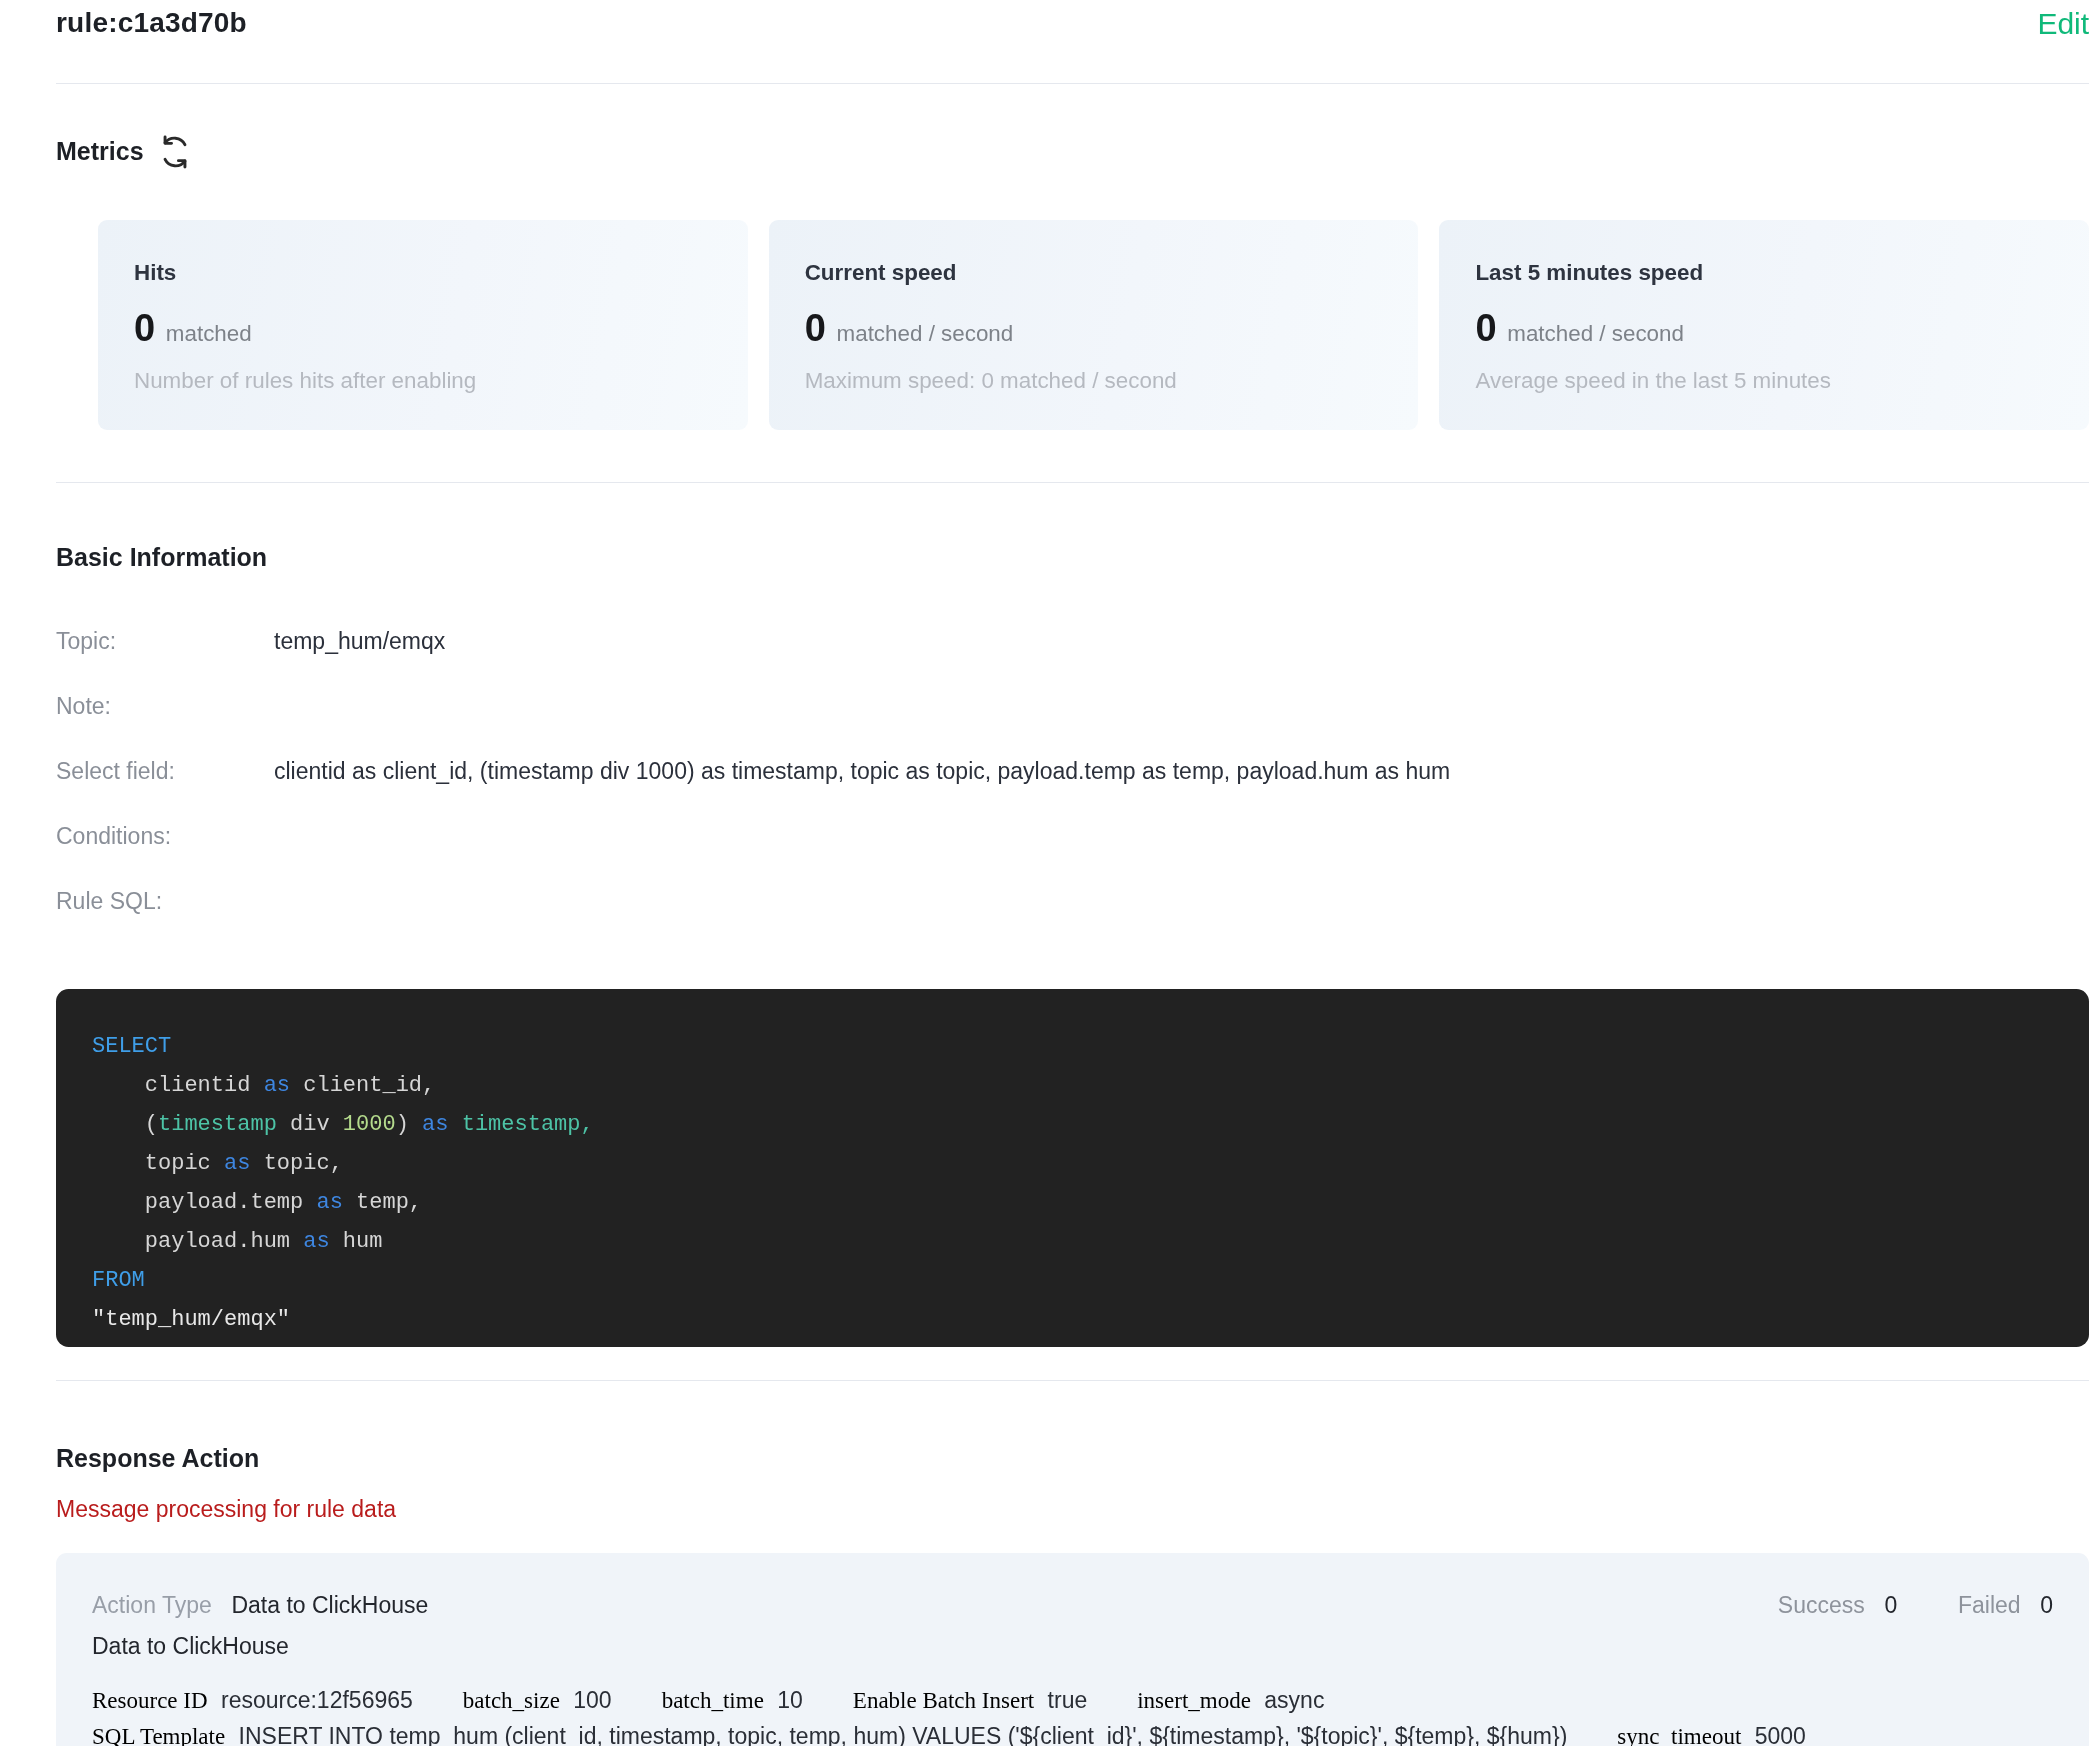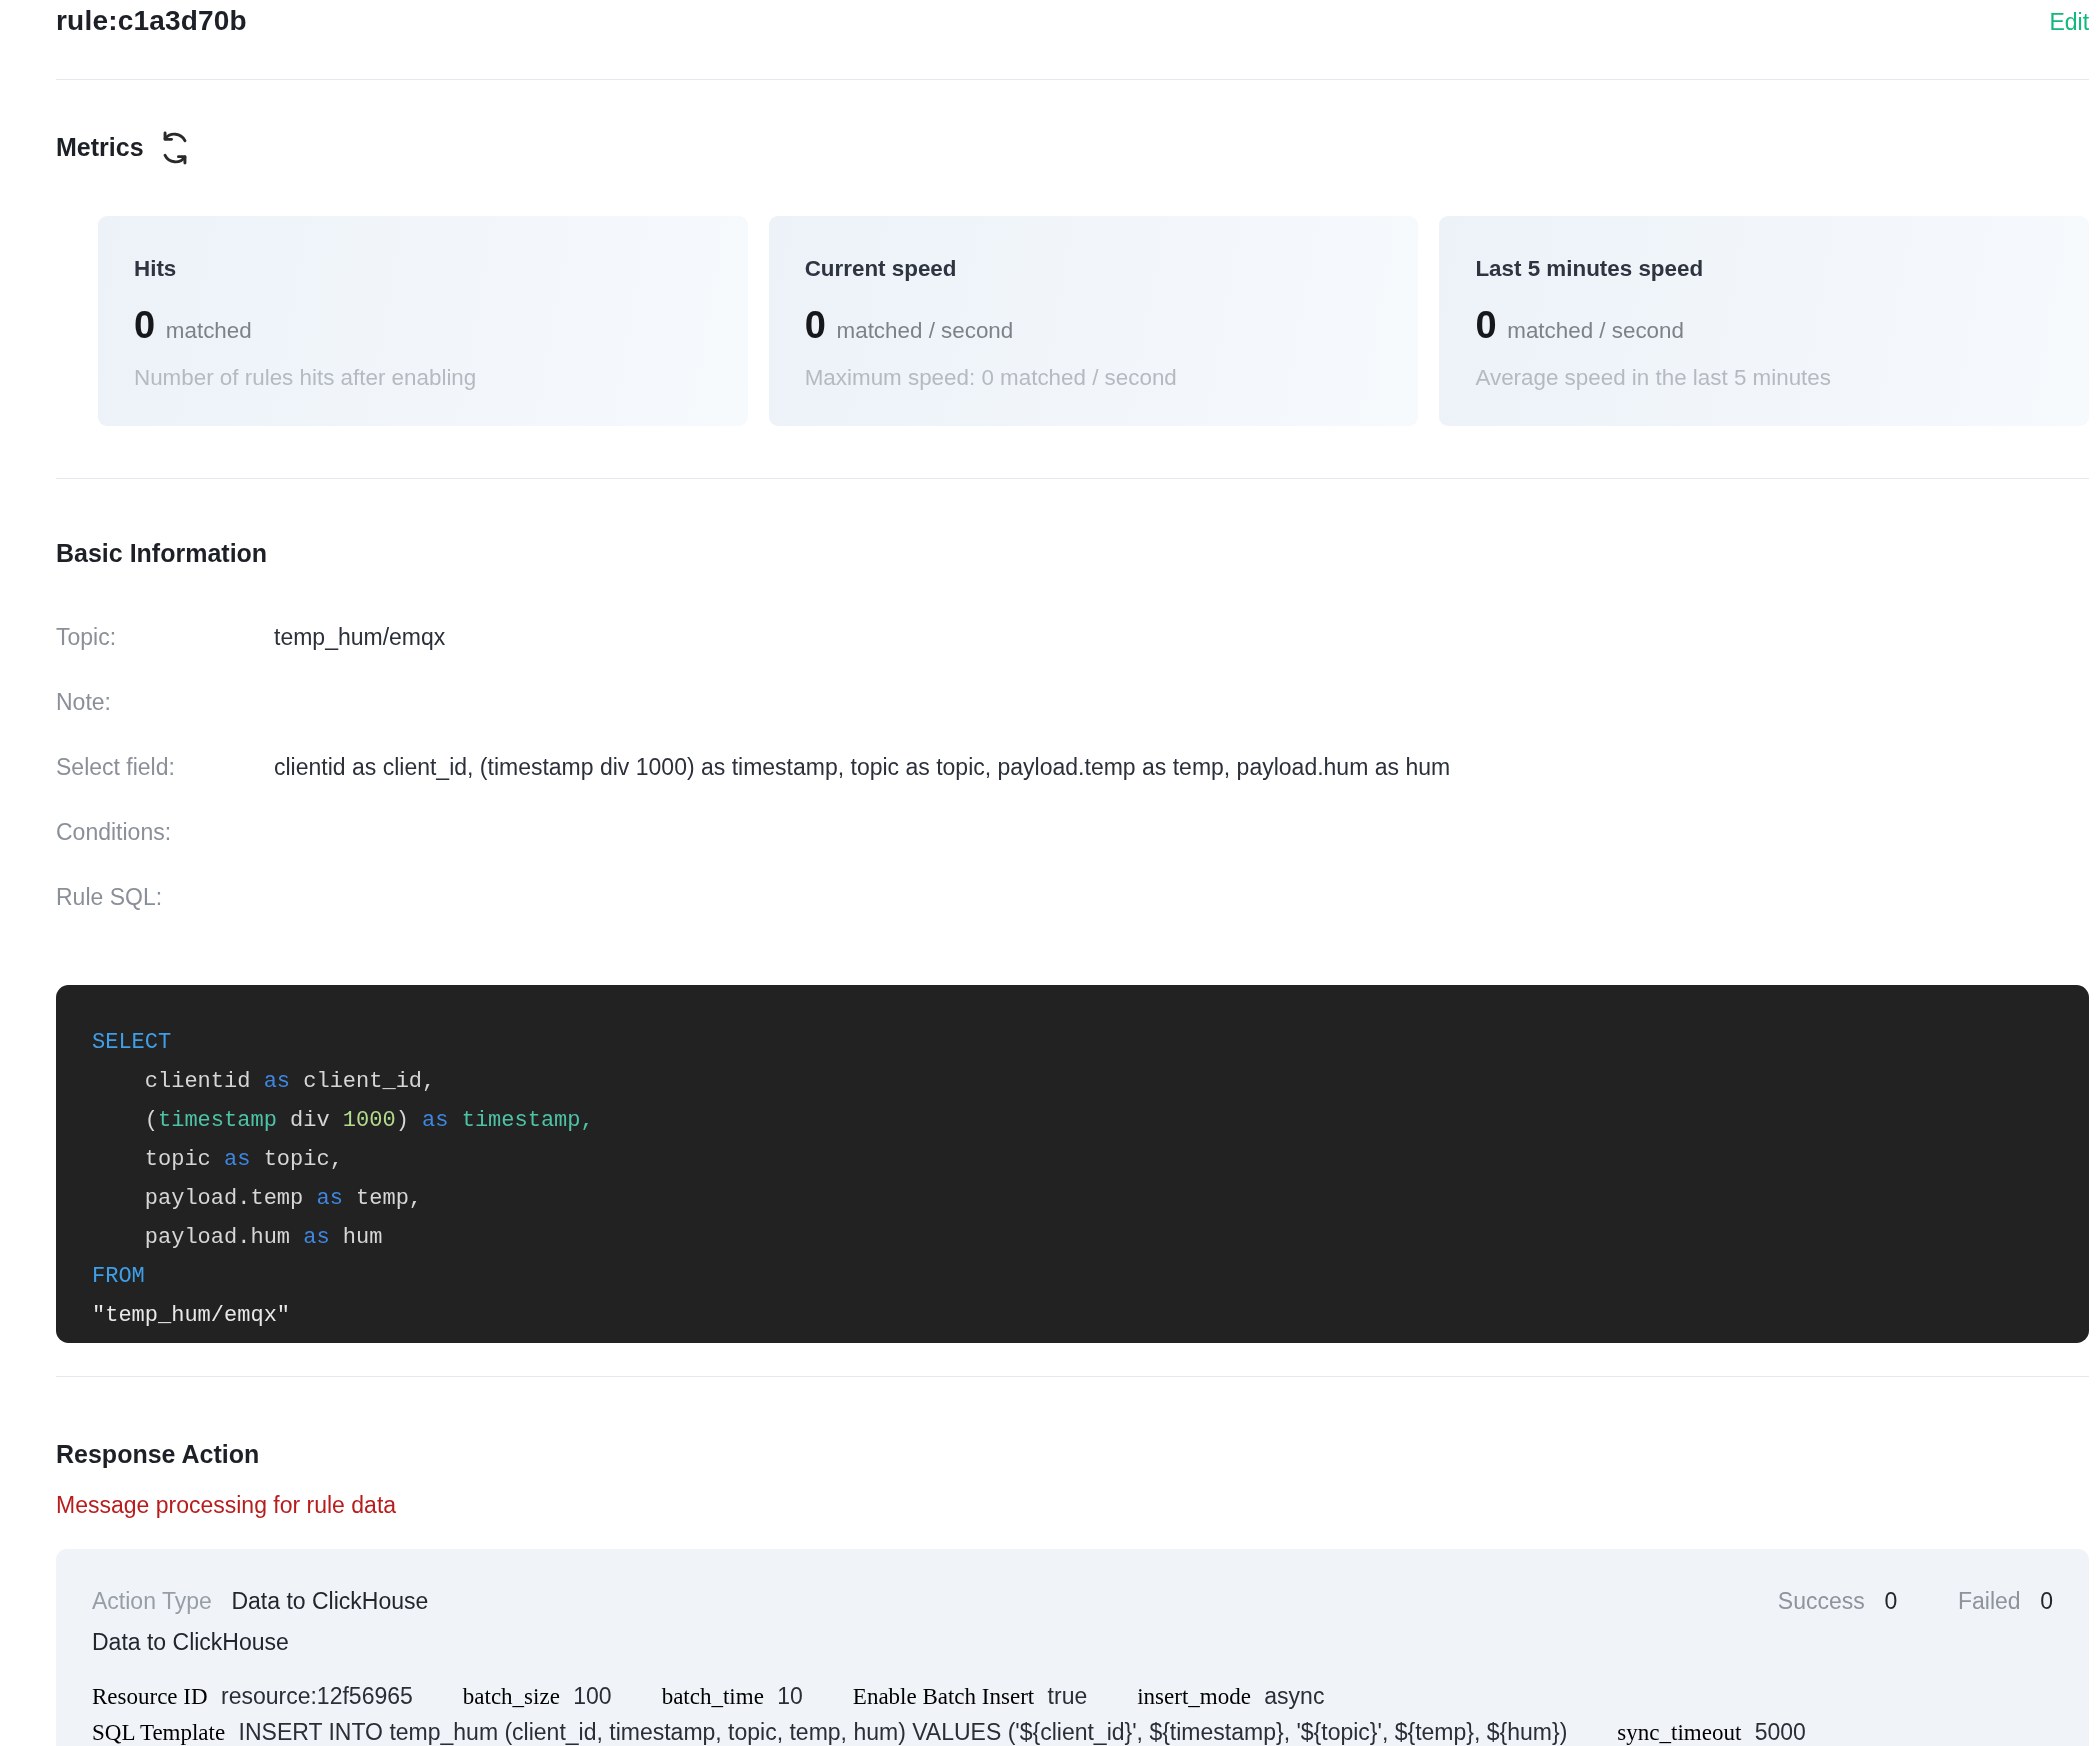--- a/index.html
+++ b/index.html
@@ -3,21 +3,21 @@
 <meta charset="utf-8">
 <style>
   * { margin:0; padding:0; box-sizing:border-box; }
   html,body { width:2099px; height:1746px; background:#ffffff; overflow:hidden;
               font-family:"Liberation Sans", sans-serif; color:#2a2f38; }
   .page { width:2099px; height:1746px; padding:0 9.9px 0 56px; display:flex; flex-direction:column; }
 
   
   .header-row { display:flex; align-items:center; justify-content:space-between; margin-top:5.4px; }
   .page-title { font-size:28px; font-weight:700; color:#1d2026; letter-spacing:0.2px; }
-  .edit-link { font-size:23px; color:#10b97a; cursor:pointer; margin-top:1.8px; }
+  .edit-link { font-size:30px; color:#10b97a; cursor:pointer; margin-top:1.8px; }
 
   .divider { border:none; border-top:0.9px solid #e5e8ee; height:0; width:100%; }
   .divider-1 { margin-top:42px; }
   .divider-2 { margin-top:52px; }
   .divider-3 { margin-top:33px; }
 
   
   .metrics-heading-row { display:flex; align-items:center; gap:12.5px; margin-top:47px; }
   .section-heading { font-size:25px; font-weight:700; color:#1d2026; }
   .refresh-icon { width:38px; height:38px; cursor:pointer; margin-top:1.8px; }

